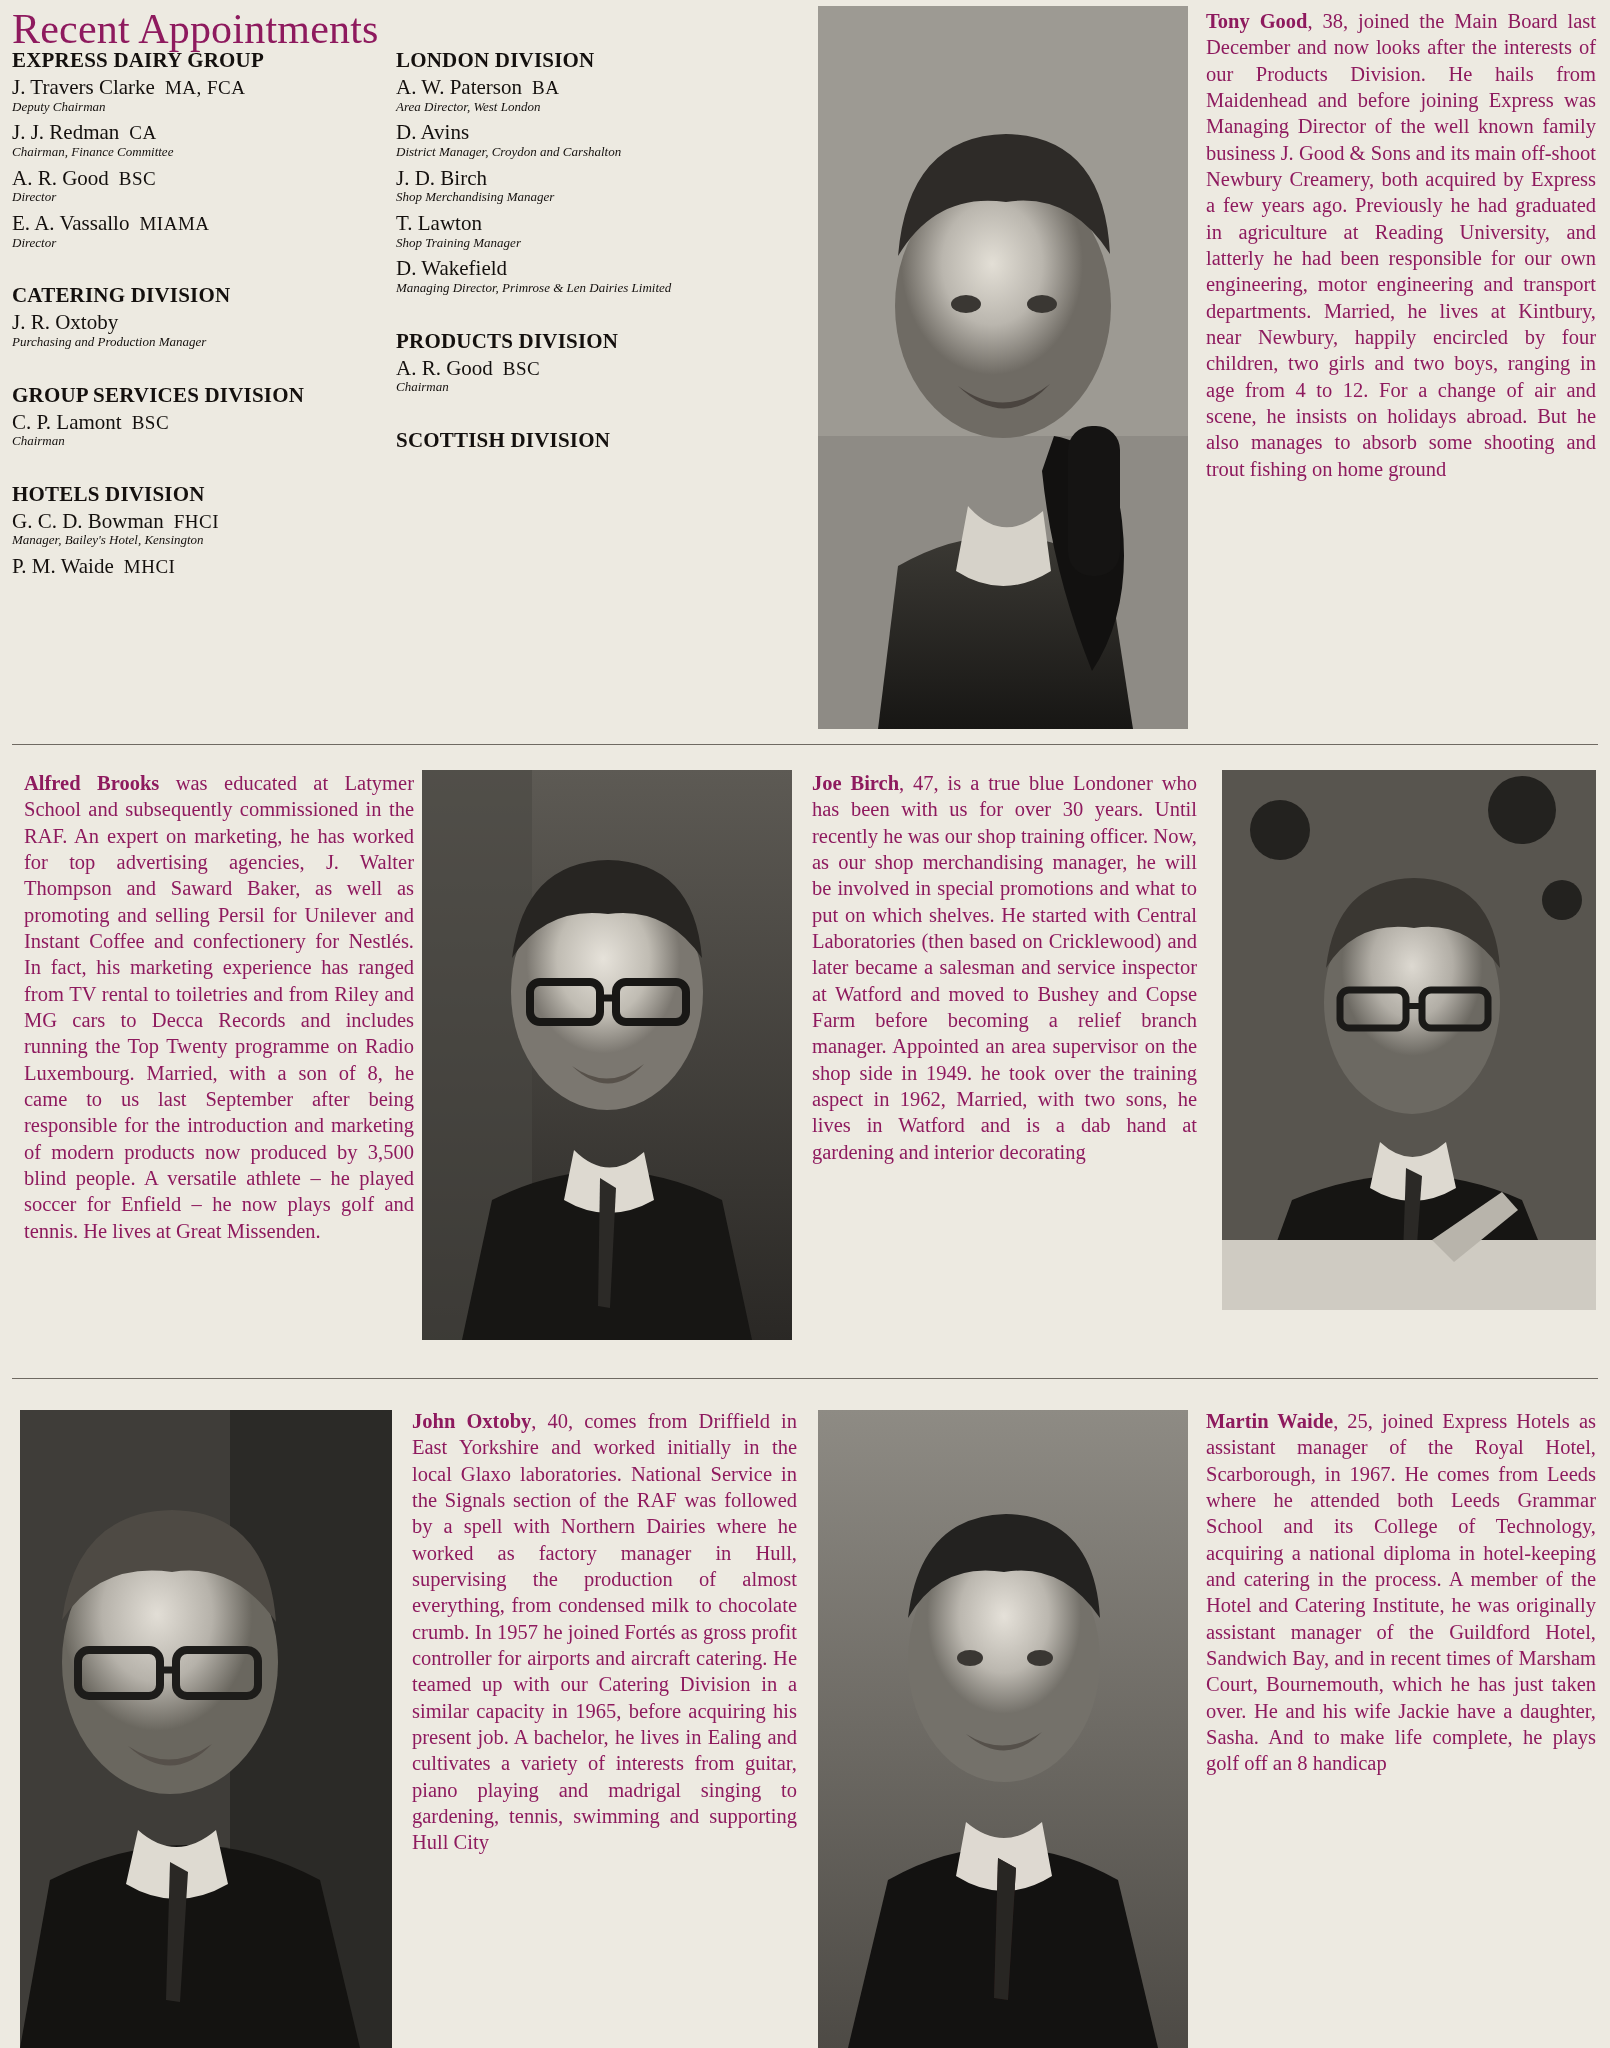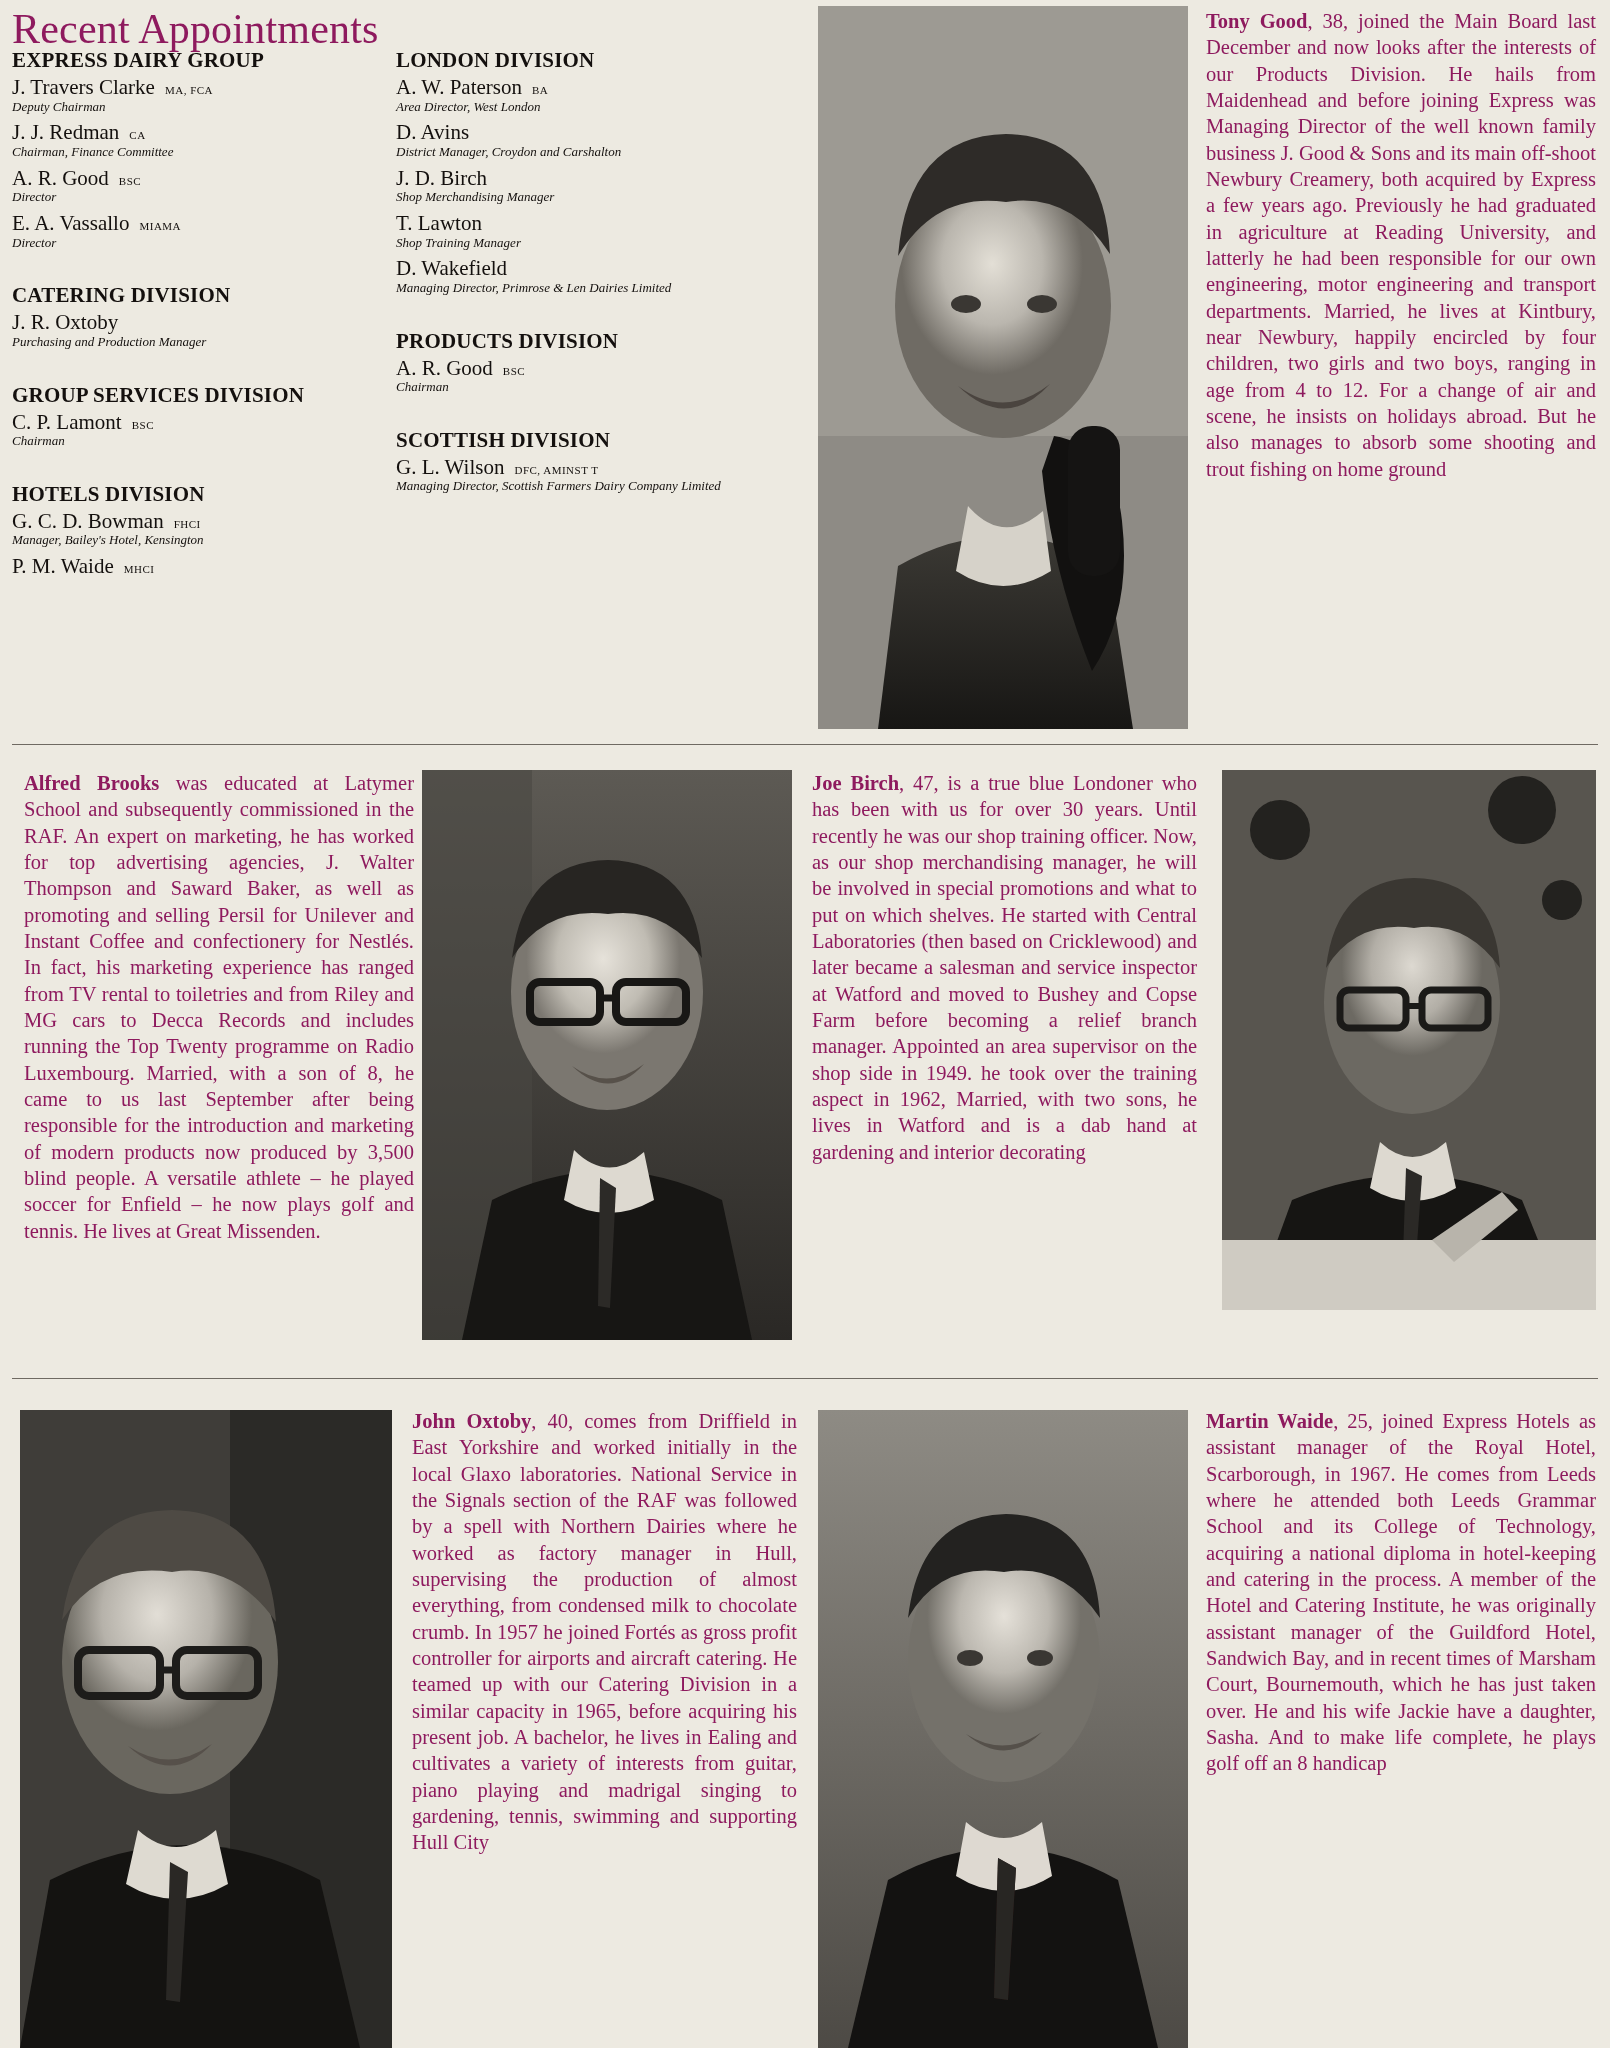--- a/index.html
+++ b/index.html
@@ -26,21 +26,21 @@
   .div-head {
     font-weight:bold;
     font-size:21px;
     letter-spacing:.2px;
     margin:0 0 3px 0;
     color:#14100e;
   }
   .person { margin:0 0 7px 0; }
   .p-name { font-size:21px; color:#14100e; line-height:1.12; }
   .p-quals {
-    font-size:11px;
+    font-size:19px;
     letter-spacing:.5px;
     margin-left:10px;
     color:#14100e;
     font-variant:small-caps;
     text-transform:uppercase;
   }
   .p-role {
     font-style:italic;
     font-size:13px;
     line-height:1.14;
@@ -194,24 +194,20 @@
           <div class="p-role">Managing Director, Primrose &amp; Len Dairies Limited</div>
         </div>
         <div class="gap"></div>
         <div class="div-head">PRODUCTS DIVISION</div>
         <div class="person">
           <div class="p-name">A. R. Good<span class="p-quals">BSC</span></div>
           <div class="p-role">Chairman</div>
         </div>
         <div class="gap"></div>
         <div class="div-head">SCOTTISH DIVISION</div>
-        <div class="person">
-          <div class="p-name">G. L. Wilson<span class="p-quals">DFC, AMInst T</span></div>
-          <div class="p-role">Managing Director, Scottish Farmers Dairy Company Limited</div>
-        </div>
       </div>
 
     <div id="photo-tony" class="photo pt1">
       <div class="grain"></div>
       <svg viewBox="0 0 370 723" width="370" height="723" style="position:absolute;inset:0">
         <defs>
           <radialGradient id="tg1" cx="45%" cy="34%" r="42%">
             <stop offset="0%" stop-color="#e3dfd6"></stop>
               <stop offset="55%" stop-color="#bab6ae"></stop>
               <stop offset="100%" stop-color="#6f6b64"></stop>

